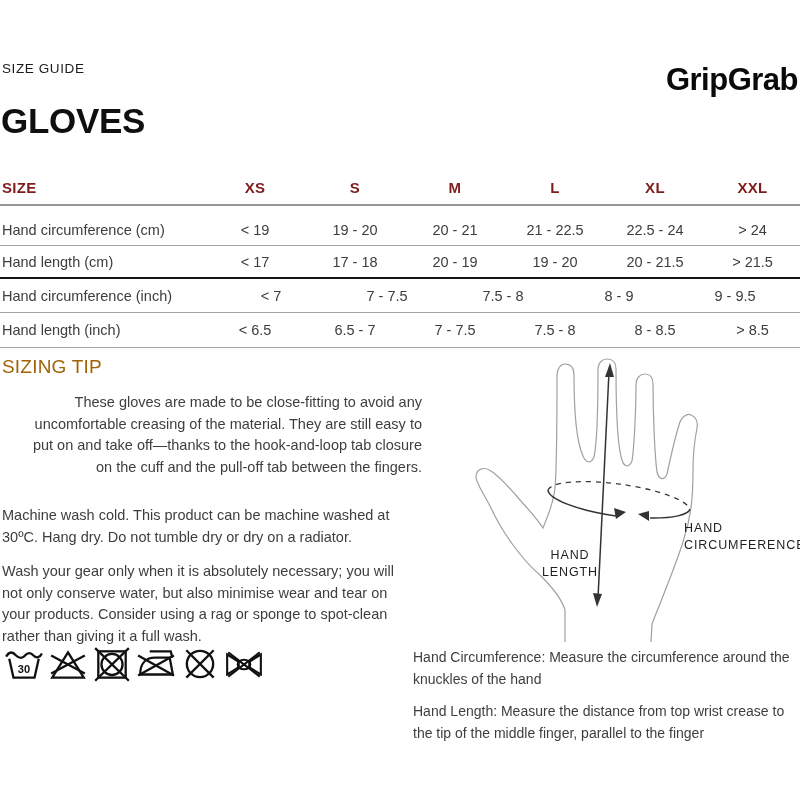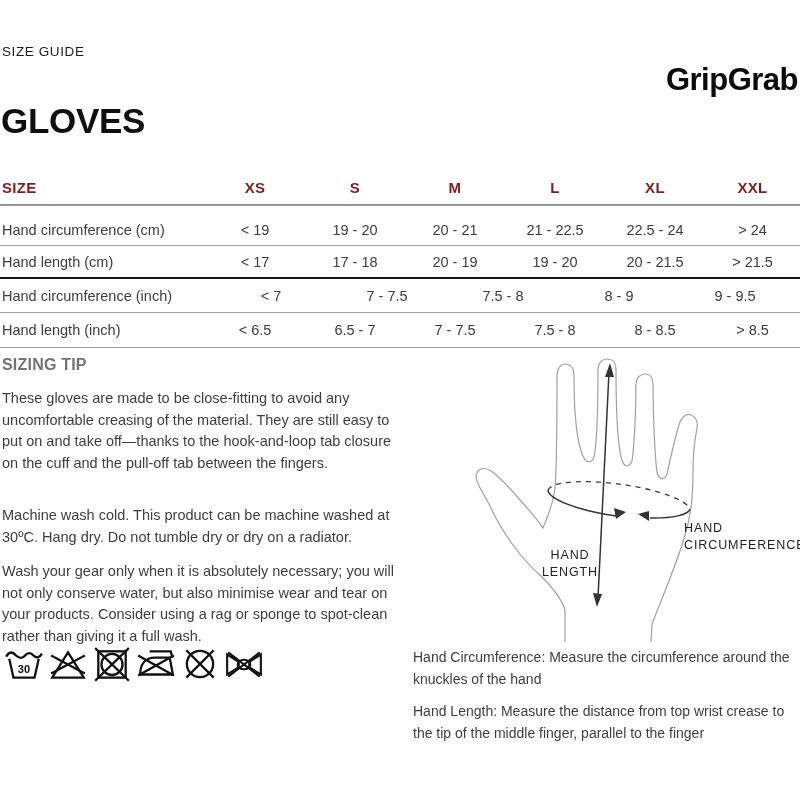--- a/index.html
+++ b/index.html
@@ -3,39 +3,39 @@
 <meta charset="utf-8">
 <style>
   html,body{margin:0;padding:0;}
   body{
     width:800px;height:800px;position:relative;background:#ffffff;
     font-family:"Liberation Sans","DejaVu Sans",sans-serif;
     color:#3d3d3d;overflow:hidden;
   }
   .abs{position:absolute;}
   
-  .kicker{left:2px;top:44px;font-size:13.5px;letter-spacing:.6px;color:#1b1b1b;}
+  .kicker{left:2px;top:61px;font-size:13.5px;letter-spacing:.6px;color:#1b1b1b;}
   .brand{right:2px;top:62px;font-size:31px;font-weight:700;letter-spacing:-.5px;color:#0a0a0a;}
   .title{left:1px;top:101px;font-size:35px;font-weight:700;letter-spacing:-.3px;color:#0f0f0f;}
   
   .size-table{left:0;top:170px;width:800px;}
   .t-row{display:grid;grid-template-columns:205px 100px 100px 100px 100px 100px 95px;align-items:center;}
   .t-head{height:34px;border-bottom:2px solid #969696;}
   .t-head .cell{font-weight:700;color:#7f1d1d;font-size:15px;letter-spacing:.3px;}
   .t-r1{height:31px;border-bottom:1px solid #a3a3a3;margin-top:8px;}
   .t-r2{height:31px;border-bottom:2.5px solid #141414;}
   .t-r3{height:33px;border-bottom:1px solid #a3a3a3;gap:16px;}
   .t-r4{height:34px;border-bottom:1px solid #a3a3a3;}
   .cell{text-align:center;font-size:14.5px;color:#3d3d3d;}
   .cell.first{text-align:left;padding-left:2px;}
   
-  .section-h{font-size:16px;font-weight:700;color:#737373;letter-spacing:.2px;margin:0;}
+  .section-h{font-size:19px;font-weight:400;color:#a16207;letter-spacing:.2px;margin:0;}
   .para{font-size:14.5px;line-height:21.5px;color:#3e3e3e;margin:0;white-space:pre-line;}
   .sizing-tip{left:2px;top:356px;width:420px;}
-  .sizing-tip .para{margin-top:14px;}
+  .sizing-tip .para{margin-top:14px;text-align:right;}
   .care{left:2px;top:492px;width:420px;}
   .care .para{margin-top:13px;}
   
   .care-icons{left:5px;top:645px;display:flex;gap:6px;}
   .care-icons svg{display:block;}
   
   .hand-svg{left:410px;top:348px;}
   .diagram-label{font-size:12.5px;letter-spacing:.9px;color:#1f1f1f;line-height:17px;white-space:pre-line;font-weight:400;}
   .len-label{left:518px;top:547px;width:104px;text-align:center;}
   .circ-label{left:684px;top:520px;text-align:left;}

